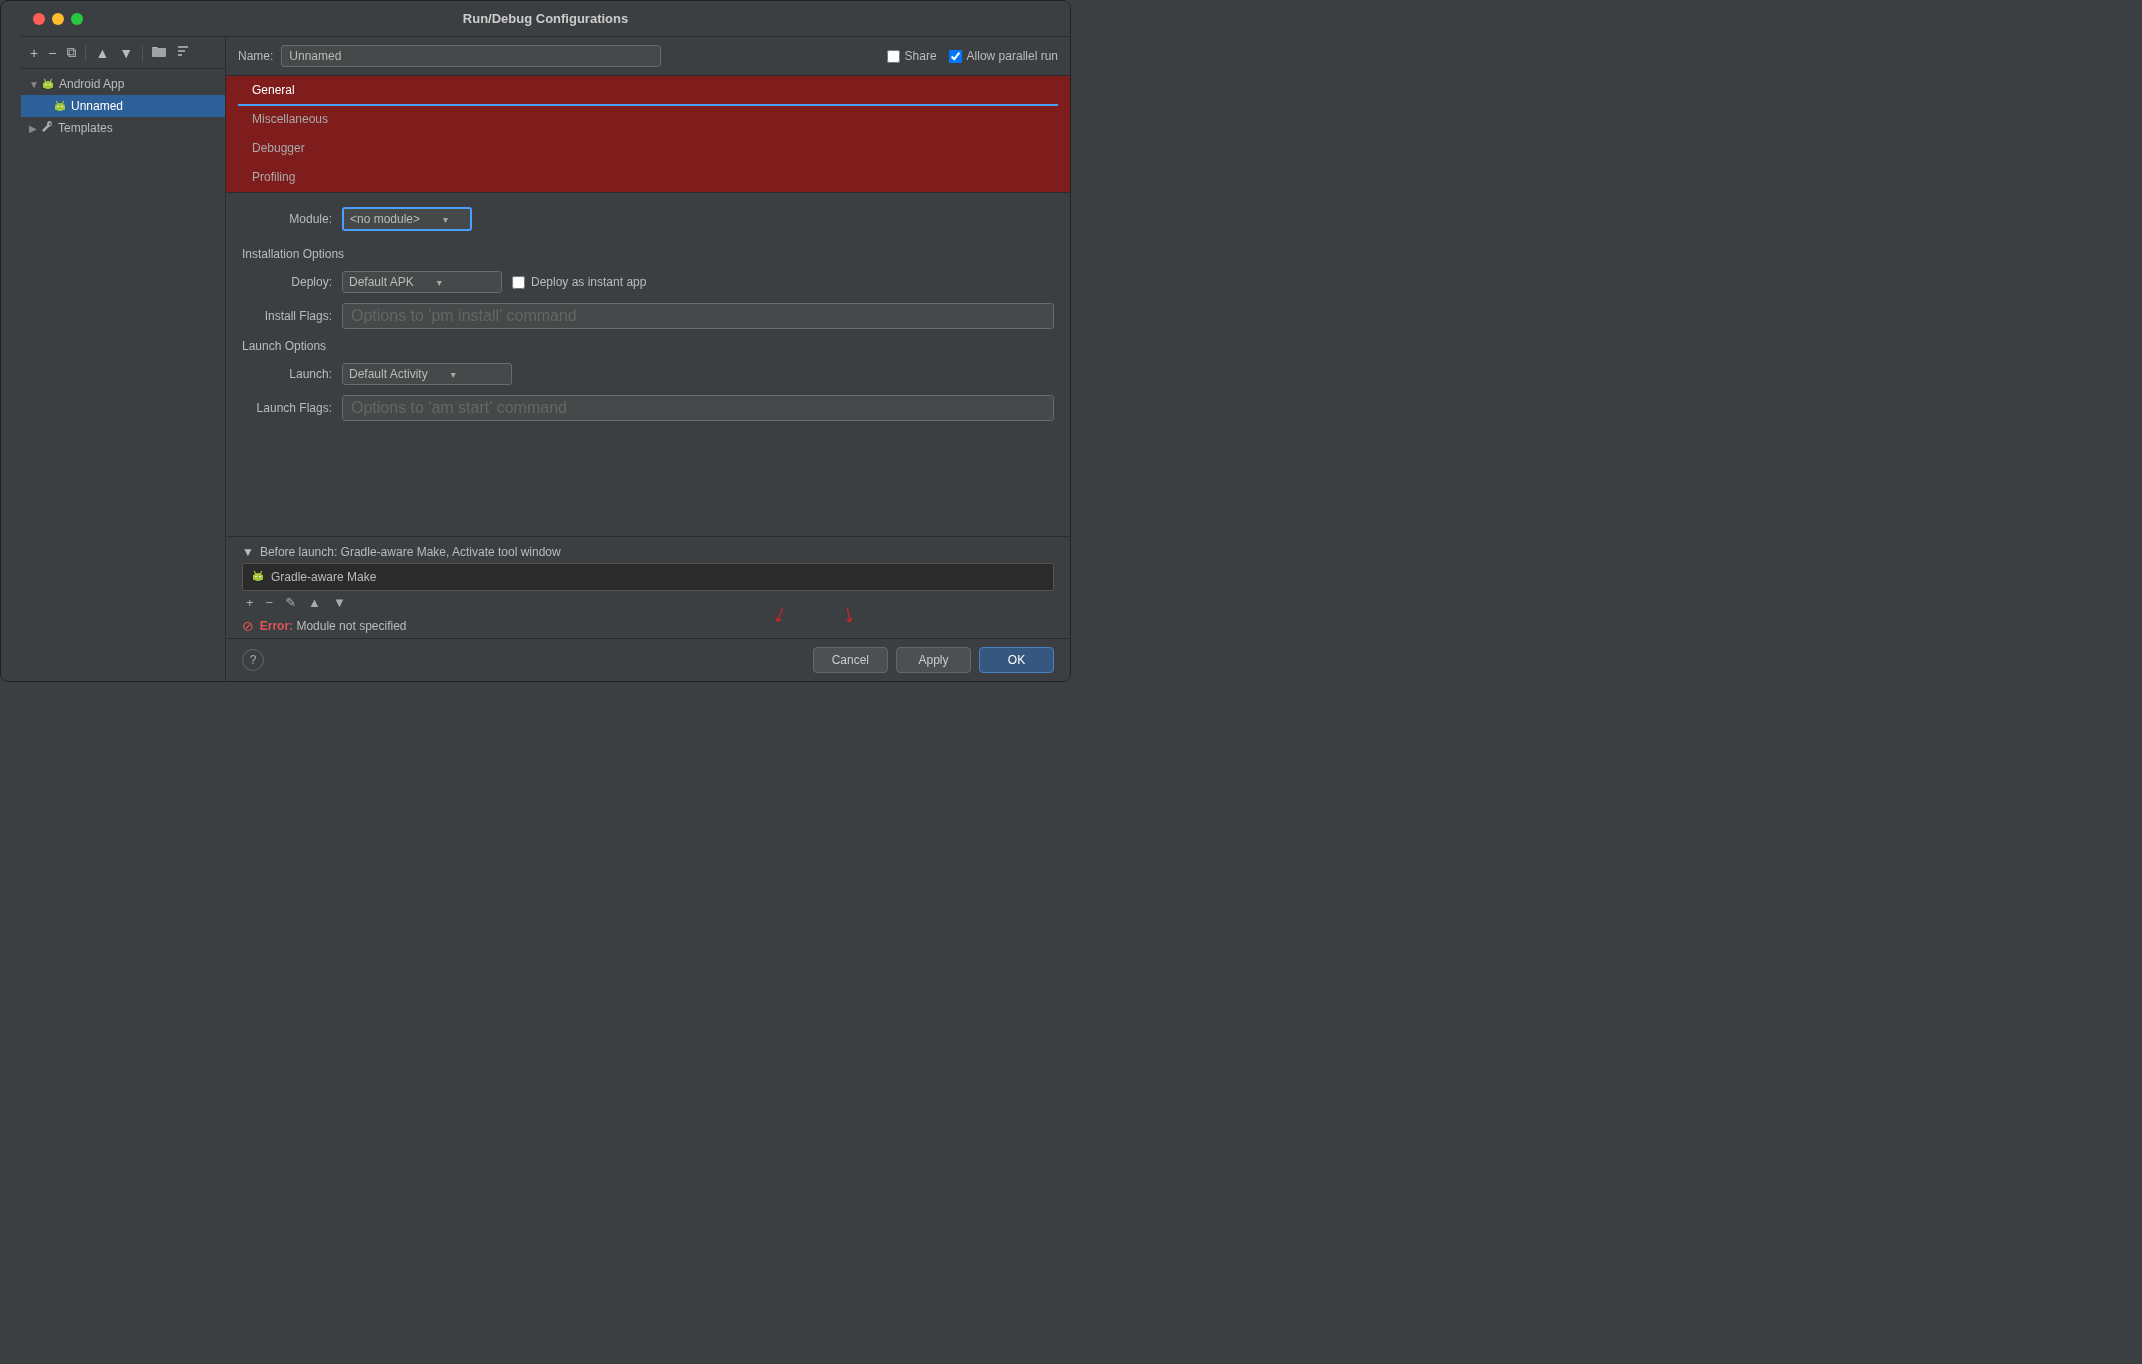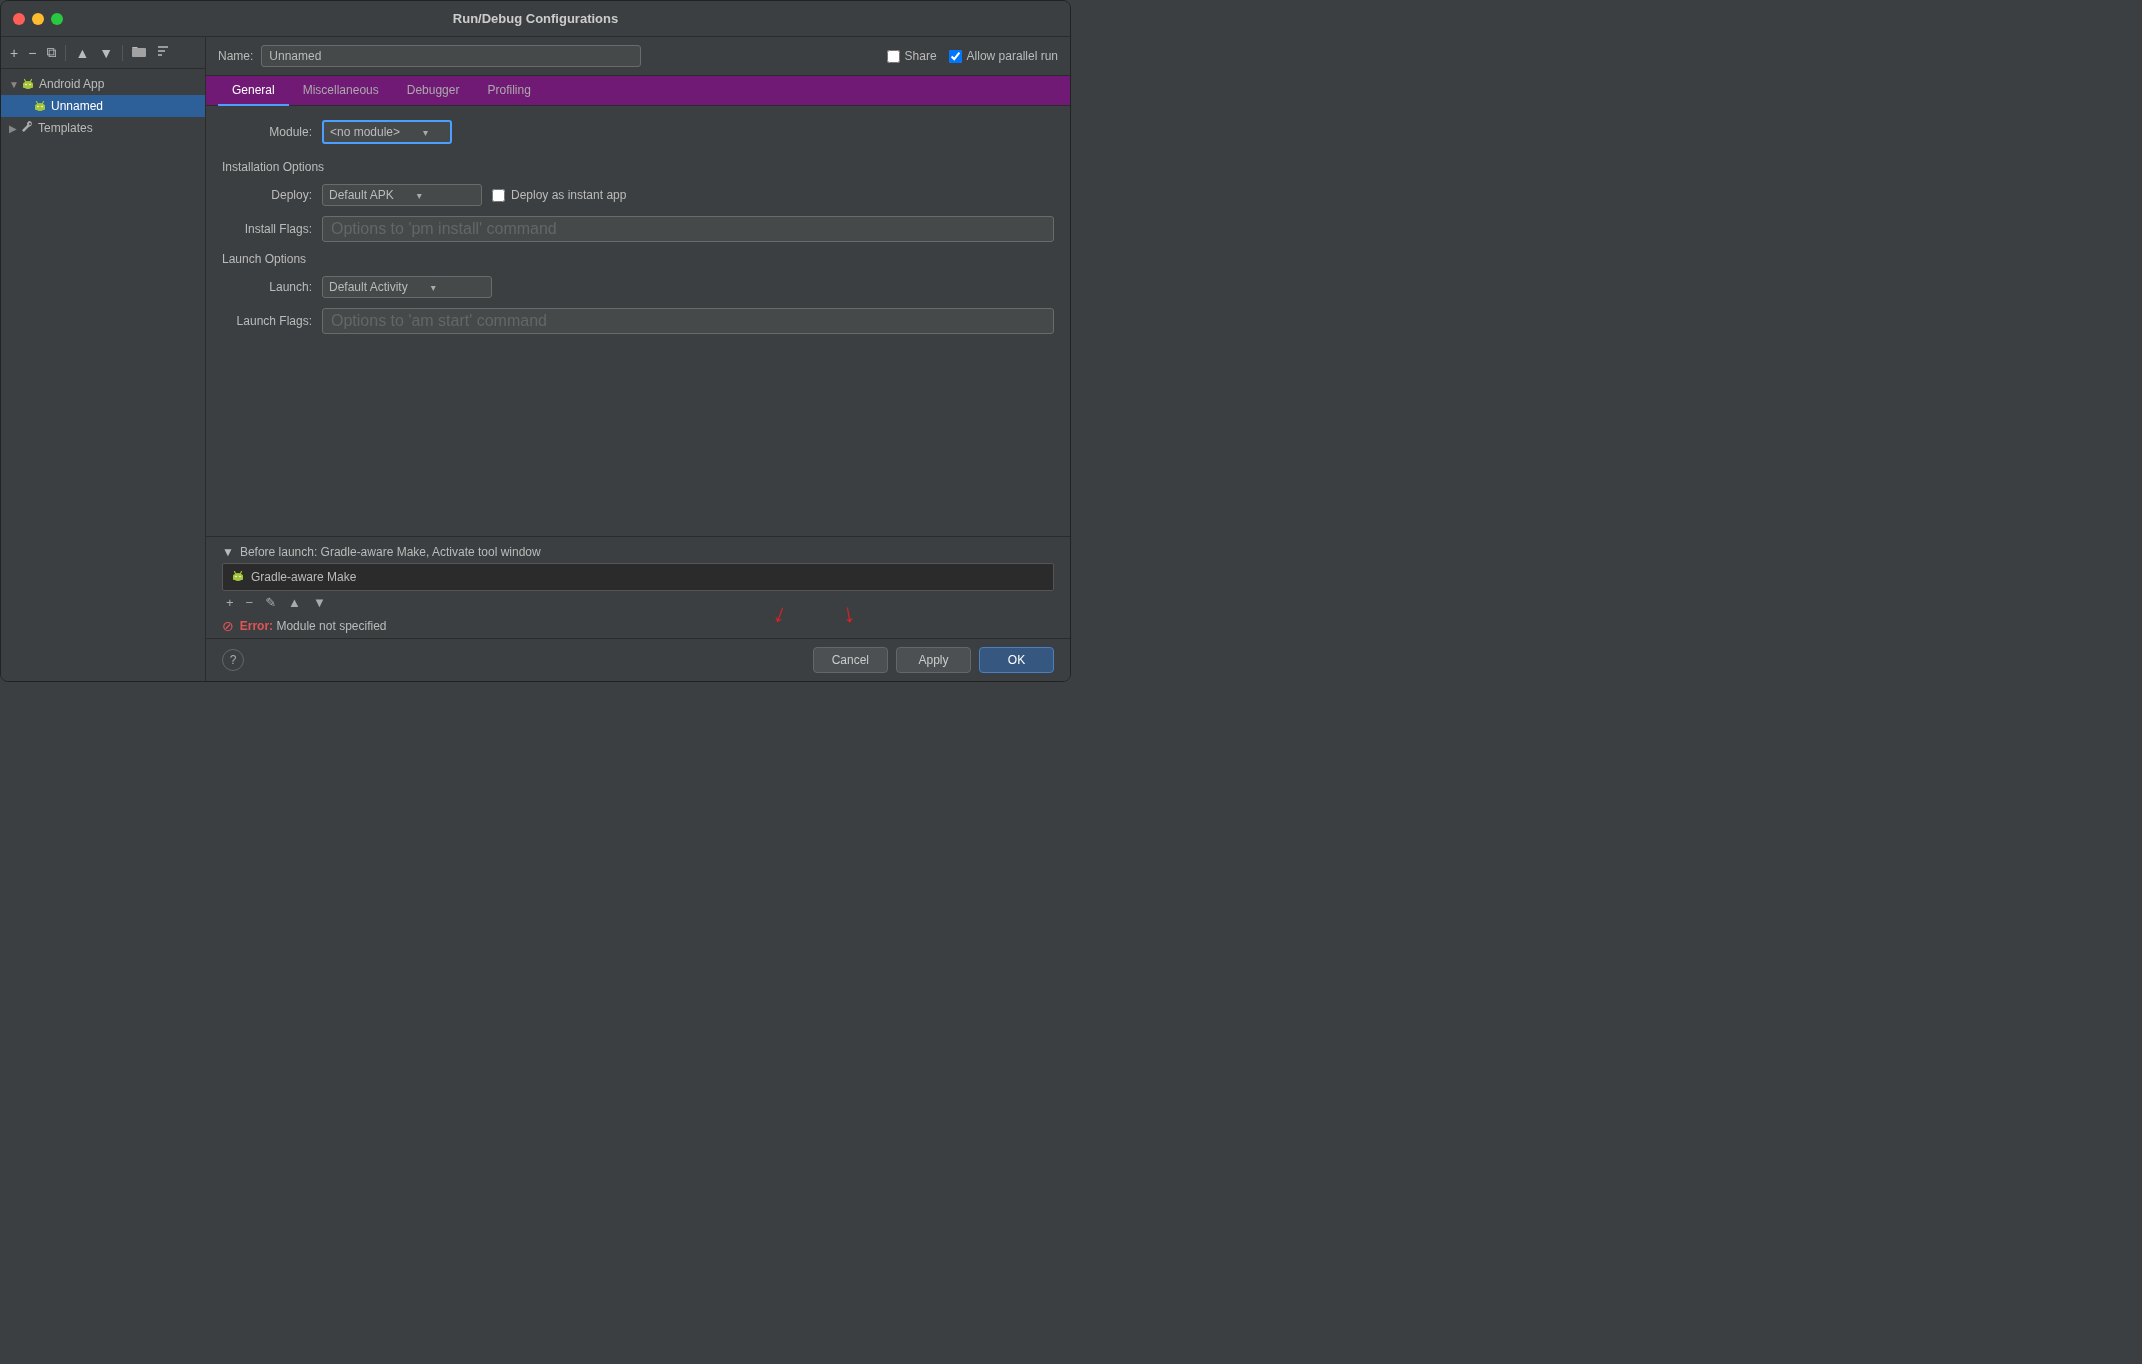--- a/index.html
+++ b/index.html
@@ -14,20 +14,21 @@
     }
     .window {
       width: 1071px;
       height: 682px;
       background: #3c3f41;
       border-radius: 8px;
       border: 1px solid #222;
       display: flex;
       flex-direction: column;
       overflow: hidden;
+      padding-left: 20px;
     }
     
     .title-bar {
       background: #3c3f41;
       height: 36px;
       display: flex;
       align-items: center;
       justify-content: center;
       position: relative;
       border-bottom: 1px solid #2b2b2b;
@@ -169,21 +170,22 @@
       font-size: 12px;
       color: #bbbbbb;
     }
     .share-checkbox-row input[type=checkbox] { cursor: pointer; }
     
     .tabs-bar {
       display: flex;
       border-bottom: 1px solid #2b2b2b;
       padding: 0 12px;
       flex-shrink: 0;
-      background: #701a75;
+      background: #7f1d1d;
+      flex-direction: column;
     }
     .tab {
       padding: 7px 14px;
       font-size: 12px;
       color: #aaaaaa;
       cursor: pointer;
       border-bottom: 2px solid transparent;
       margin-bottom: -1px;
     }
     .tab.active {

